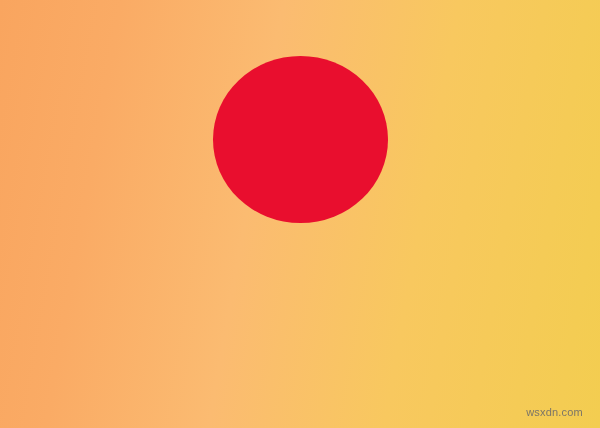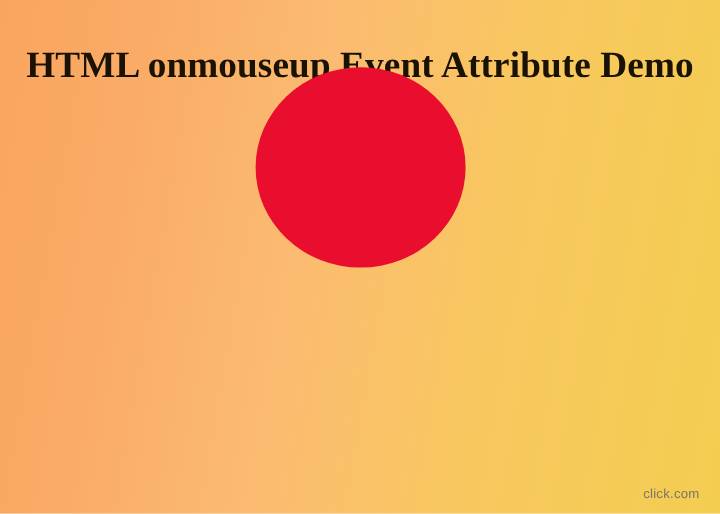--- a/index.html
+++ b/index.html
@@ -86,22 +86,21 @@
     color: #7b7568;
     letter-spacing: 0.2px;
     white-space: nowrap;
   }
 </style>
 </head>
 <body>
 
 <div class="page">
 
-  <h1 class="page-title">HTML onmouseup Event Attribute Demo</h1>
 
   <div class="circle-wrap">
     <div class="red-circle"></div>
   </div>
 
 
-  <div class="watermark">click.com</div>
+  <div class="watermark">wsxdn.com</div>
 
 </div>
 
 </body></html>

